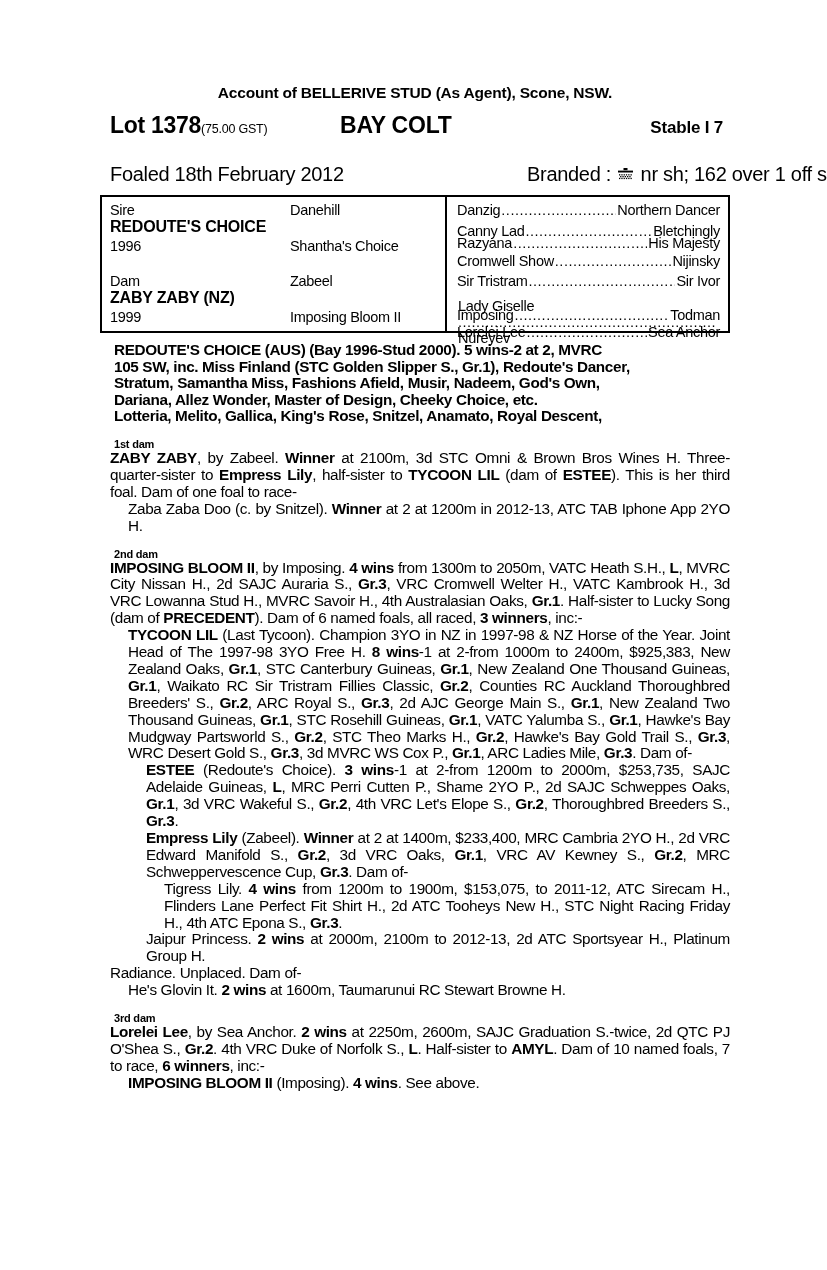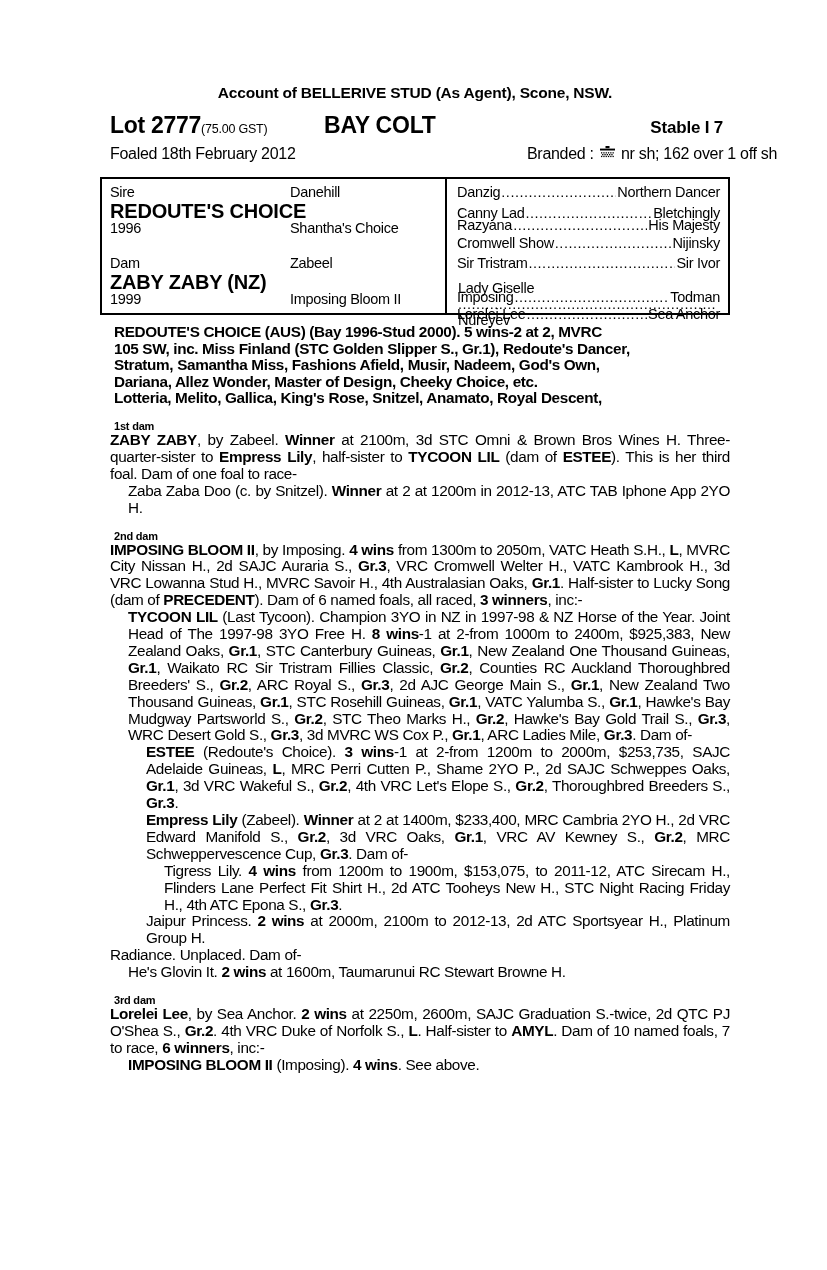--- a/index.html
+++ b/index.html
@@ -45,41 +45,41 @@
     font-size: 23px;
     font-weight: bold;
     letter-spacing: -0.3px;
   }
   .lot-gst {
     font-size: 12.5px;
     letter-spacing: -0.2px;
   }
   .lot-center {
     position: absolute;
-    left: 224px;
+    left: 240px;
     bottom: 0;
     font-size: 23px;
     font-weight: bold;
     letter-spacing: -0.2px;
     white-space: nowrap;
   }
   .lot-right {
     position: absolute;
     right: 7px;
     bottom: 1px;
     font-size: 17px;
     font-weight: bold;
     letter-spacing: -0.2px;
     white-space: nowrap;
   }
   .foaled-row {
     position: relative;
     height: 24px;
-    margin-top: 6px;
-    font-size: 16px;
+    margin-top: 24px;
+    font-size: 20px;
     letter-spacing: -0.3px;
   }
   .foaled-left {
     position: absolute;
     left: 10px;
     top: 0;
     white-space: nowrap;
   }
   .foaled-right {
     position: absolute;
@@ -127,21 +127,21 @@
     height: 100%;
   }
   .ped-row {
     position: absolute;
     font-size: 14.5px;
     letter-spacing: -0.3px;
     white-space: nowrap;
   }
   .ped-name {
     font-weight: bold;
-    font-size: 20px;
+    font-size: 16px;
     letter-spacing: -0.2px;
   }
   .ped-col1 { left: 8px; }
   .ped-col2 { left: 188px; }
   .gp-row {
     position: absolute;
     left: 10px;
     right: 8px;
     font-size: 14.5px;
     letter-spacing: -0.3px;
@@ -194,21 +194,21 @@
 </style>
 </head>
 <body>
 
 <div class="page">
 
   <div class="account-line">Account of BELLERIVE STUD (As Agent), Scone, NSW.</div>
 
   <div class="lot-row">
     <div class="lot-left">
-      <span class="lot-num">Lot 2777</span><span class="lot-gst">(75.00 GST)</span>
+      <span class="lot-num">Lot 1378</span><span class="lot-gst">(75.00 GST)</span>
     </div>
     <div class="lot-center">BAY COLT</div>
     <div class="lot-right">Stable I 7</div>
   </div>
 
   <div class="foaled-row">
     <div class="foaled-left">Foaled 18th February 2012</div>
     <div class="foaled-right">
       <span>Branded :</span>
       <span class="brand-glyph">

